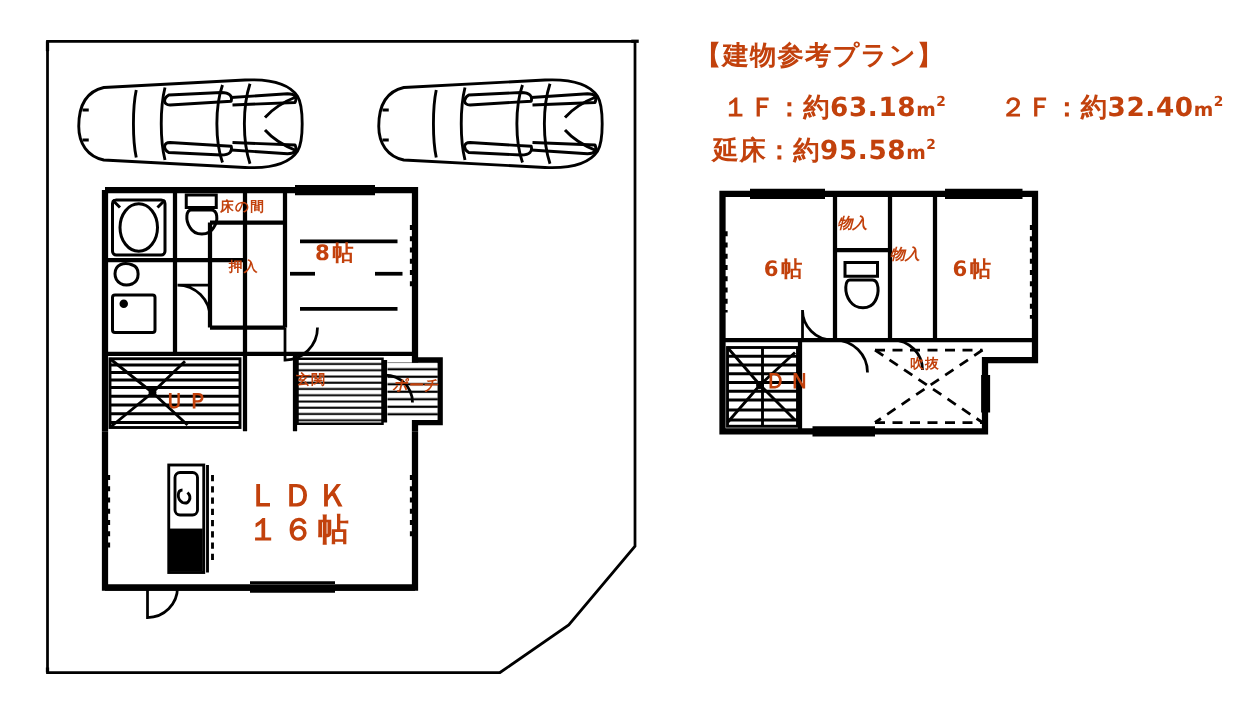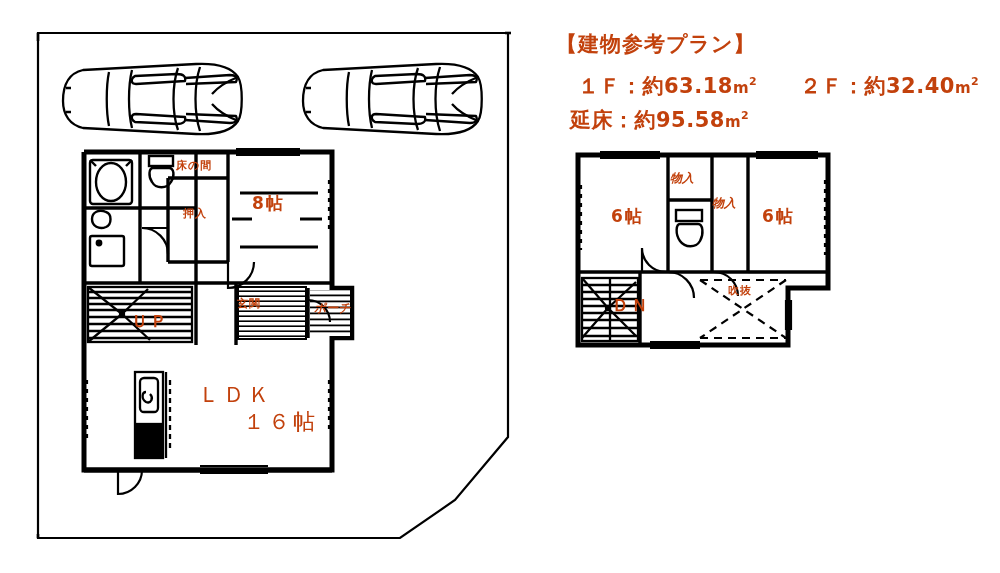--- a/index.html
+++ b/index.html
@@ -28,21 +28,21 @@
   .hdr-line{
     font-size:21px;
     font-weight:bold;
     letter-spacing:0.5px;
   }
   .sup{font-size:11px;vertical-align:super;}
   .unit{font-size:15px;}
   .room{font-size:17px;font-weight:bold;letter-spacing:2px;}
   .room-sm{font-size:11px;font-weight:bold;letter-spacing:1px;}
   .tiny{font-size:12px;font-weight:bold;letter-spacing:0px;font-style:italic;}
-  .ldk{font-size:22px;font-weight:normal;letter-spacing:3px;}
+  .ldk{font-size:25px;font-weight:bold;letter-spacing:3px;}
   .updn{font-size:17px;font-weight:bold;letter-spacing:2px;}
 </style>
 </head>
 <body>
 
 <div id="sheet">
 
 <svg width="1000" height="573" viewBox="0 0 1000 573" xmlns="http://www.w3.org/2000/svg">
   <rect x="0" y="0" width="1000" height="573" fill="#ffffff"></rect>
 
@@ -297,21 +297,21 @@
   <span>延床：</span><span>約95.58</span><span class="unit">m</span><span class="sup">2</span>
 </div>
 
 <div class="lbl room-sm" style="left:176px;top:160px;">床の間</div>
 <div class="lbl room-sm" style="left:183px;top:208px;text-align:center;">押入</div>
 <div class="lbl room" style="left:252px;top:195px;">8帖</div>
 <div class="lbl room-sm" style="left:237px;top:298px;">玄関</div>
 <div class="lbl tiny" style="left:314px;top:302px;">ポーチ</div>
 <div class="lbl updn" style="left:131px;top:313px;">ＵＰ</div>
 <div class="lbl ldk" style="left:198px;top:384px;">ＬＤＫ</div>
-<div class="lbl ldk" style="left:198px;top:411px;margin-left:45px;">１６帖</div>
+<div class="lbl ldk" style="left:198px;top:411px;">１６帖</div>
 
 <div class="lbl room" style="left:611px;top:208px;">6帖</div>
 <div class="lbl room" style="left:762px;top:208px;">6帖</div>
 <div class="lbl tiny" style="left:670px;top:172px;">物入</div>
 <div class="lbl tiny" style="left:712px;top:197px;">物入</div>
 <div class="lbl updn" style="left:612px;top:297px;">ＤＮ</div>
 <div class="lbl room-sm" style="left:728px;top:285px;">吹抜</div>
 
 </div>
 

